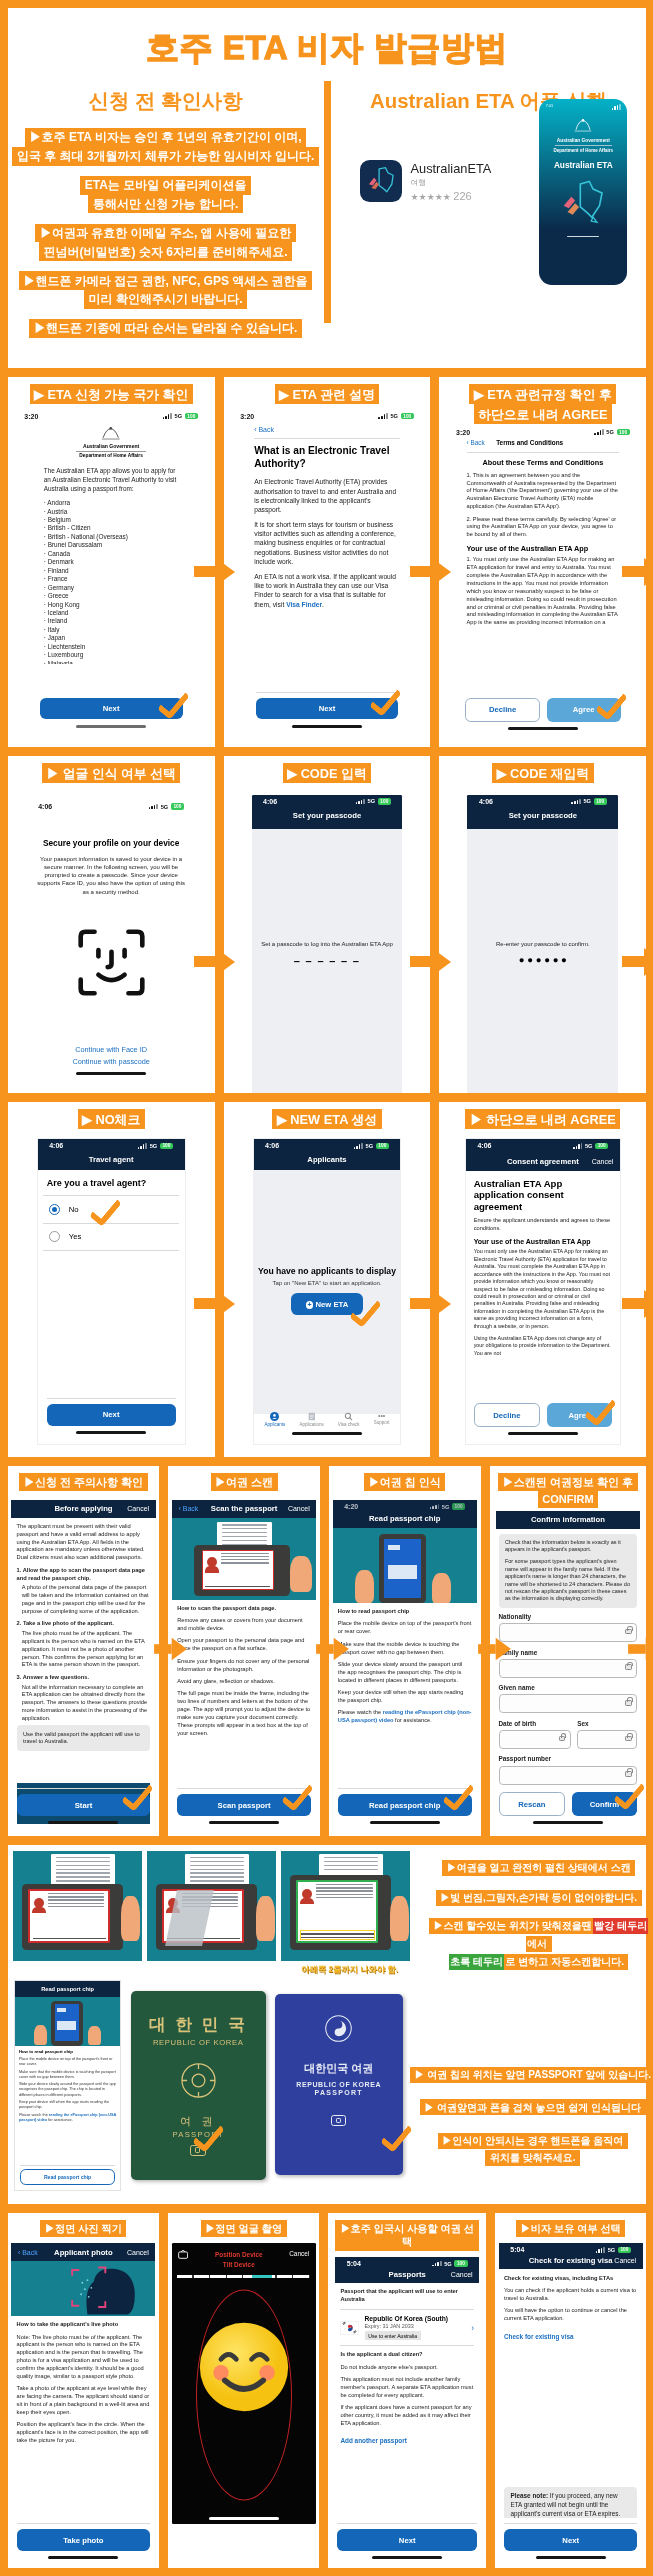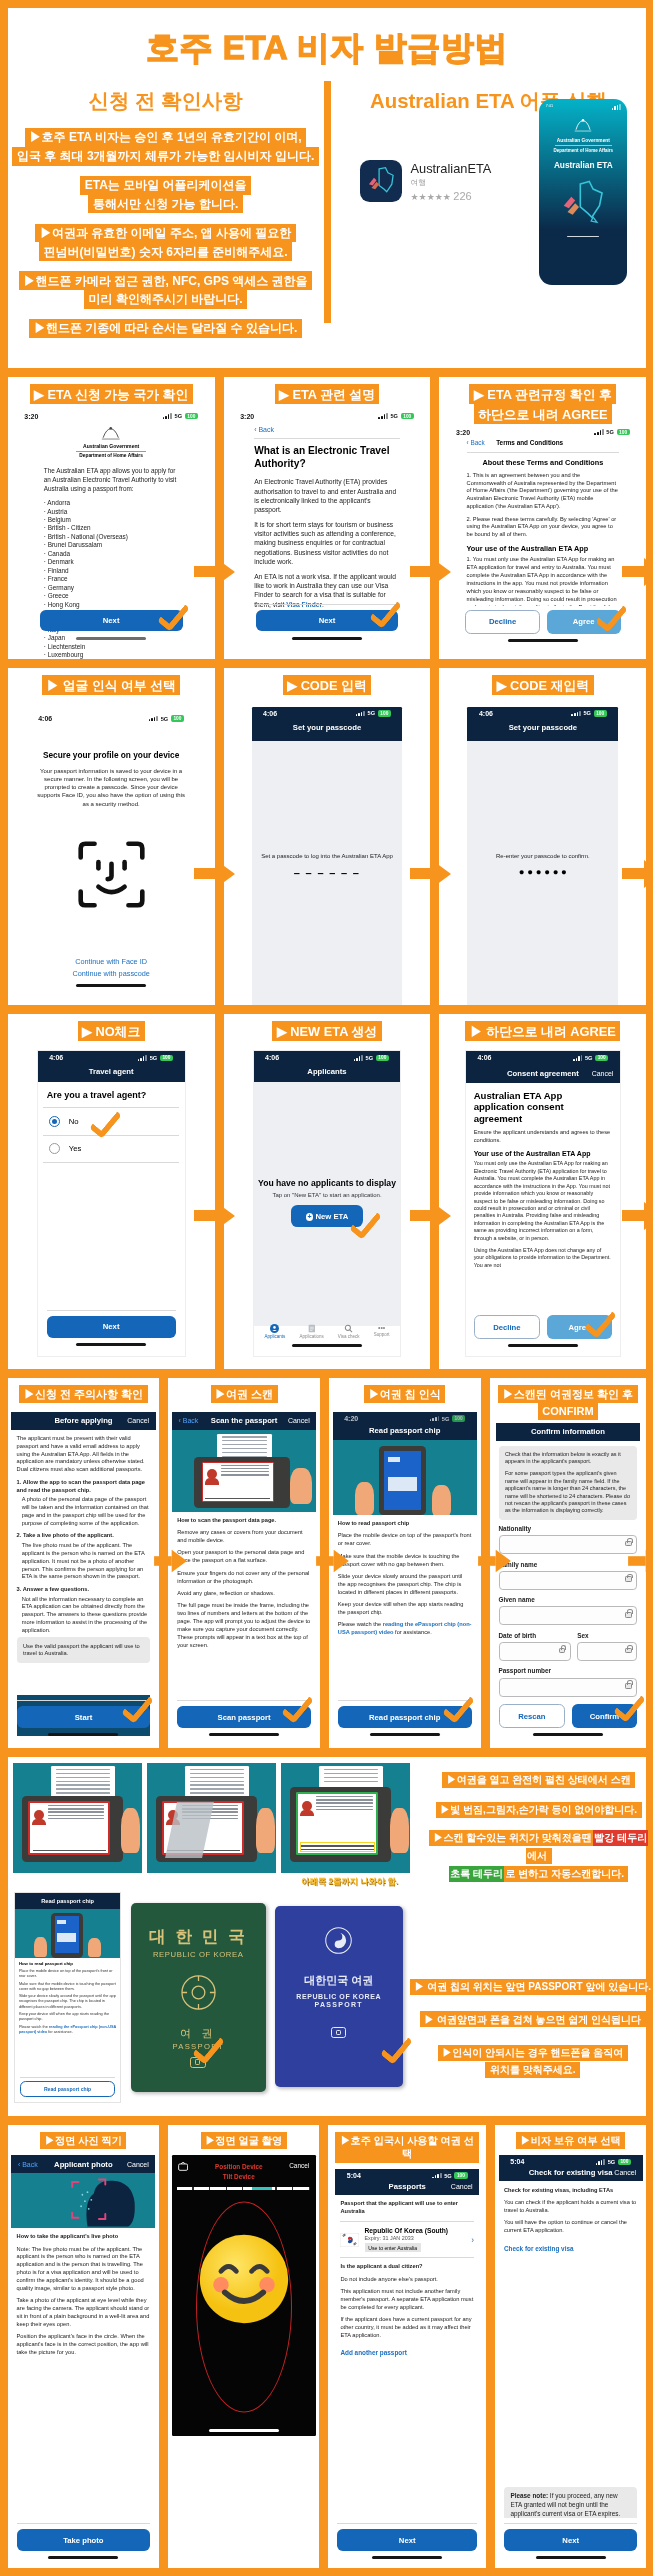--- a/index.html
+++ b/index.html
@@ -156,21 +156,21 @@
               <path d="M12 48 L24 34 L30 40 L20 52 Z" fill="#e2637a"></path>
               <path d="M18 58 L30 44 L36 50 L26 62 Z" fill="#e08a5a"></path>
             </svg>
             <div style="width:32px;height:1.9px;background:#cfd8de;border-radius:1.3px;margin:3.8px auto 0"></div>
           </div>
         </div>
       </div>
     </div>
   </div>
 
-  <div class="row" style="height:282px">
+  <div class="row" style="height:370px">
     <div class="col" style="padding:0 5.1px">
       <div class="col-head"><span class="hl">▶ ETA 신청 가능 국가 확인</span></div>
       <div class="status" style="margin-top:5.1px">
           <span>3:20</span>
         <span class="right">
             <span class="sig">
               <i></i>
               <i></i>
               <i></i>
               <i></i>

